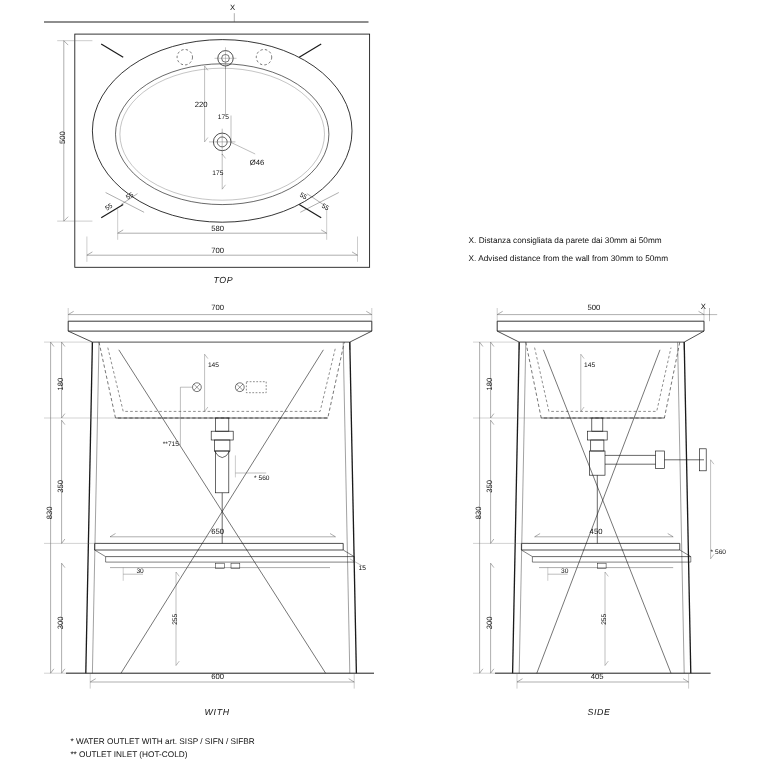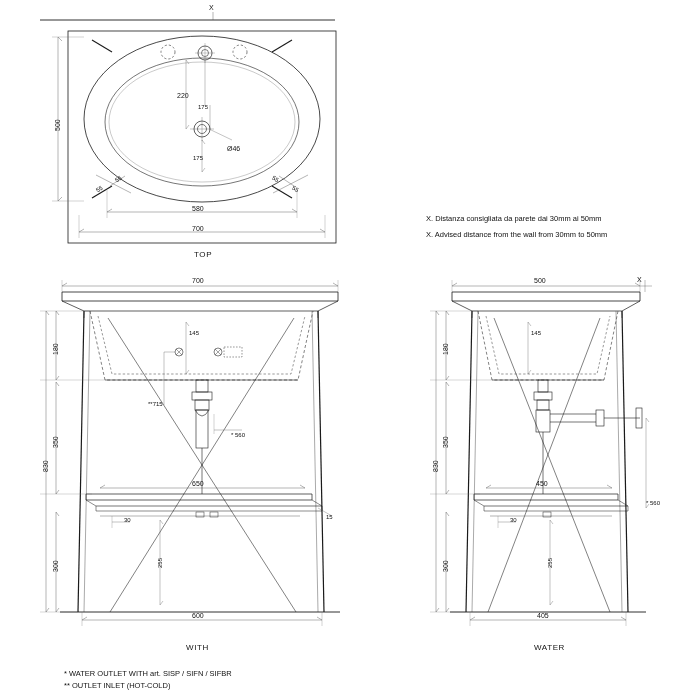--- a/index.html
+++ b/index.html
@@ -16,21 +16,21 @@
   .lbl{
     position:absolute;
     font-family:"Liberation Sans", sans-serif;
     font-size:7px;
     color:#111;
     white-space:nowrap;
     line-height:1;
   }
   .lbl.sm{font-size:6px;}
   .lbl.vert{transform:rotate(-90deg);transform-origin:left top;}
-  .viewname{font-size:8px;letter-spacing:.6px;}
+  .viewname{font-size:8px;letter-spacing:.6px;font-style:italic;}
   .notes{font-size:7.5px;line-height:1.55;}
   .foot{font-size:7.5px;line-height:1.5;}
 </style>
 </head>
 <body>
 
 <div id="sheet">
 
 <svg width="700" height="700" viewBox="0 0 700 700">
   <g fill="none" stroke="#1a1a1a" stroke-width="0.7" stroke-linecap="butt">
@@ -333,18 +333,18 @@
 <div class="lbl vert" style="left:442px;top:355px;">180</div>
 <div class="lbl vert" style="left:442px;top:448px;">350</div>
 <div class="lbl vert" style="left:432px;top:472px;">830</div>
 <div class="lbl vert" style="left:442px;top:572px;">300</div>
 <div class="lbl sm" style="left:531px;top:330px;">145</div>
 <div class="lbl sm" style="left:646px;top:500px;">* 560</div>
 <div class="lbl" style="left:536px;top:480px;">450</div>
 <div class="lbl sm" style="left:510px;top:517px;">30</div>
 <div class="lbl sm vert" style="left:547px;top:568px;">255</div>
 <div class="lbl" style="left:537px;top:612px;">405</div>
-<div class="lbl viewname" style="left:534px;top:644px;">WATER</div>
+<div class="lbl viewname" style="left:534px;top:644px;">SIDE</div>
 
 <div class="lbl foot" style="left:64px;top:668px;">*  WATER OUTLET WITH art. SISP / SIFN / SIFBR</div>
 <div class="lbl foot" style="left:64px;top:680px;">** OUTLET INLET (HOT-COLD)</div>
 
 </div>
 
 </body></html>

